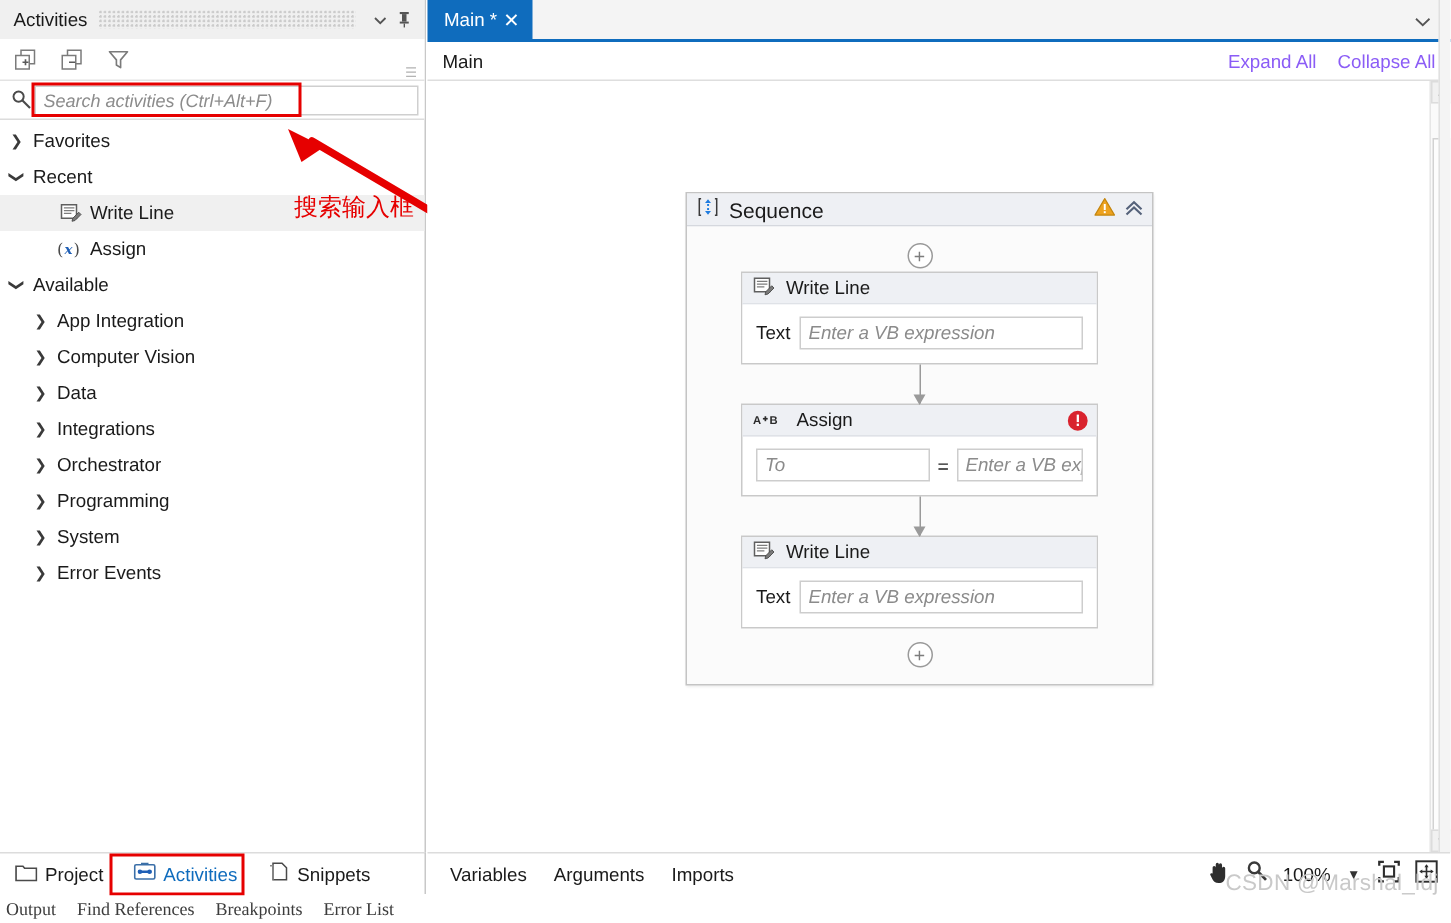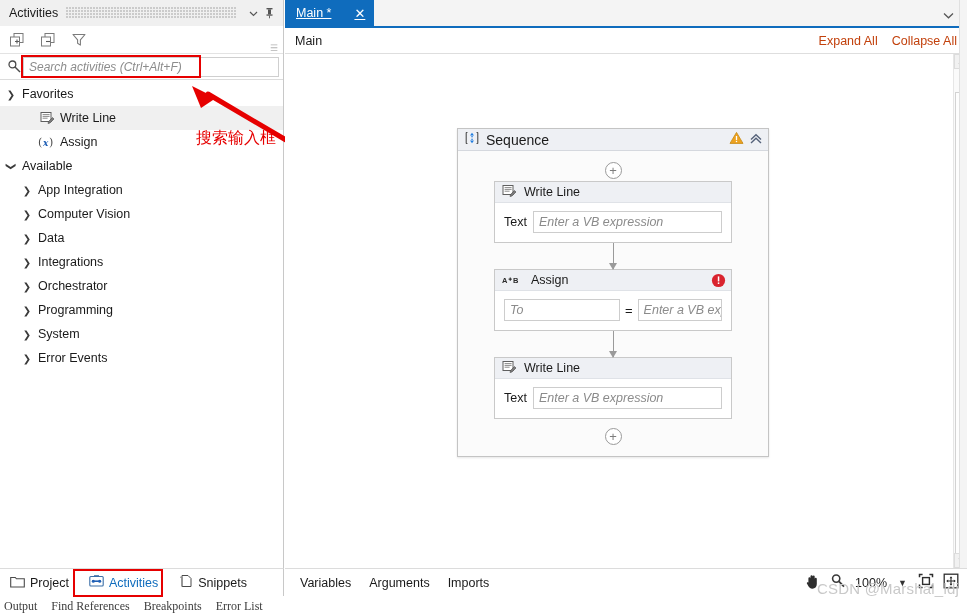--- a/index.html
+++ b/index.html
@@ -195,25 +195,24 @@
     display: flex; align-items: flex-end;
     border-bottom: 2px solid #0f6cbd;
     position: relative;
     box-sizing: border-box;
   }
   .dtab {
     height: 26px;
     background: #0f6cbd;
     color: #fff;
     display: flex; align-items: center;
-    gap: 23px;
+    gap: 4px;
     padding: 0 9px 0 11px;
     font-size: 12.5px;
     cursor: default;
-    text-decoration: underline;
   }
   .dtab .closex { font-size: 13px; line-height: 1; }
   .tabstrip-chev {
     margin-left: auto;
     margin-bottom: 4px;
     margin-right: 12px;
     color: #555; font-size: 11px;
   }
   .breadcrumb-bar {
     height: 26px;
@@ -221,21 +220,21 @@
     padding: 0 10px;
     background: #fff;
     border-bottom: 1px solid #dedede;
     font-size: 12.5px;
     box-sizing: border-box;
   }
   .bc-actions {
     margin-left: auto;
     display: flex; gap: 14px;
     font-size: 12.5px;
-    color: #c2410c;
+    color: #8b5cf6;
   }
   .bc-actions span { cursor: default; }
 
   .canvas {
     position: relative;
     width: 682px;
     height: 514px;
     background: #ffffff;
     overflow: hidden;
     box-sizing: border-box;
@@ -465,20 +464,24 @@
       <div class="hl-box-search"></div>
     </div>
 
     <div class="tree">
 
       <div class="tree-row lvl1">
         <span class="twisty tw-r"></span>
         <span class="tree-label">Favorites</span>
       </div>
 
+      <div class="tree-row lvl1">
+        <span class="twisty tw-d"></span>
+        <span class="tree-label">Recent</span>
+      </div>
 
       <div class="tree-row lvl2 selected">
         <span class="twisty"></span>
         <span class="leaf-icon">
           <svg width="15" height="14" viewBox="0 0 15 14">
             <rect x="1" y="1.5" width="10" height="9" fill="#fff" stroke="#5f5f5f" stroke-width="1"></rect>
             <path d="M2.6 3.6h7M2.6 5.4h7M2.6 7.2h5" stroke="#7d7d7d" stroke-width="0.9"></path>
             <path d="M8.5 10.5 L12.5 6.5 L14 8 L10 12 L8 12.5z" fill="#7a7a7a" stroke="#4a4a4a" stroke-width="0.6"></path>
           </svg>
         </span>

